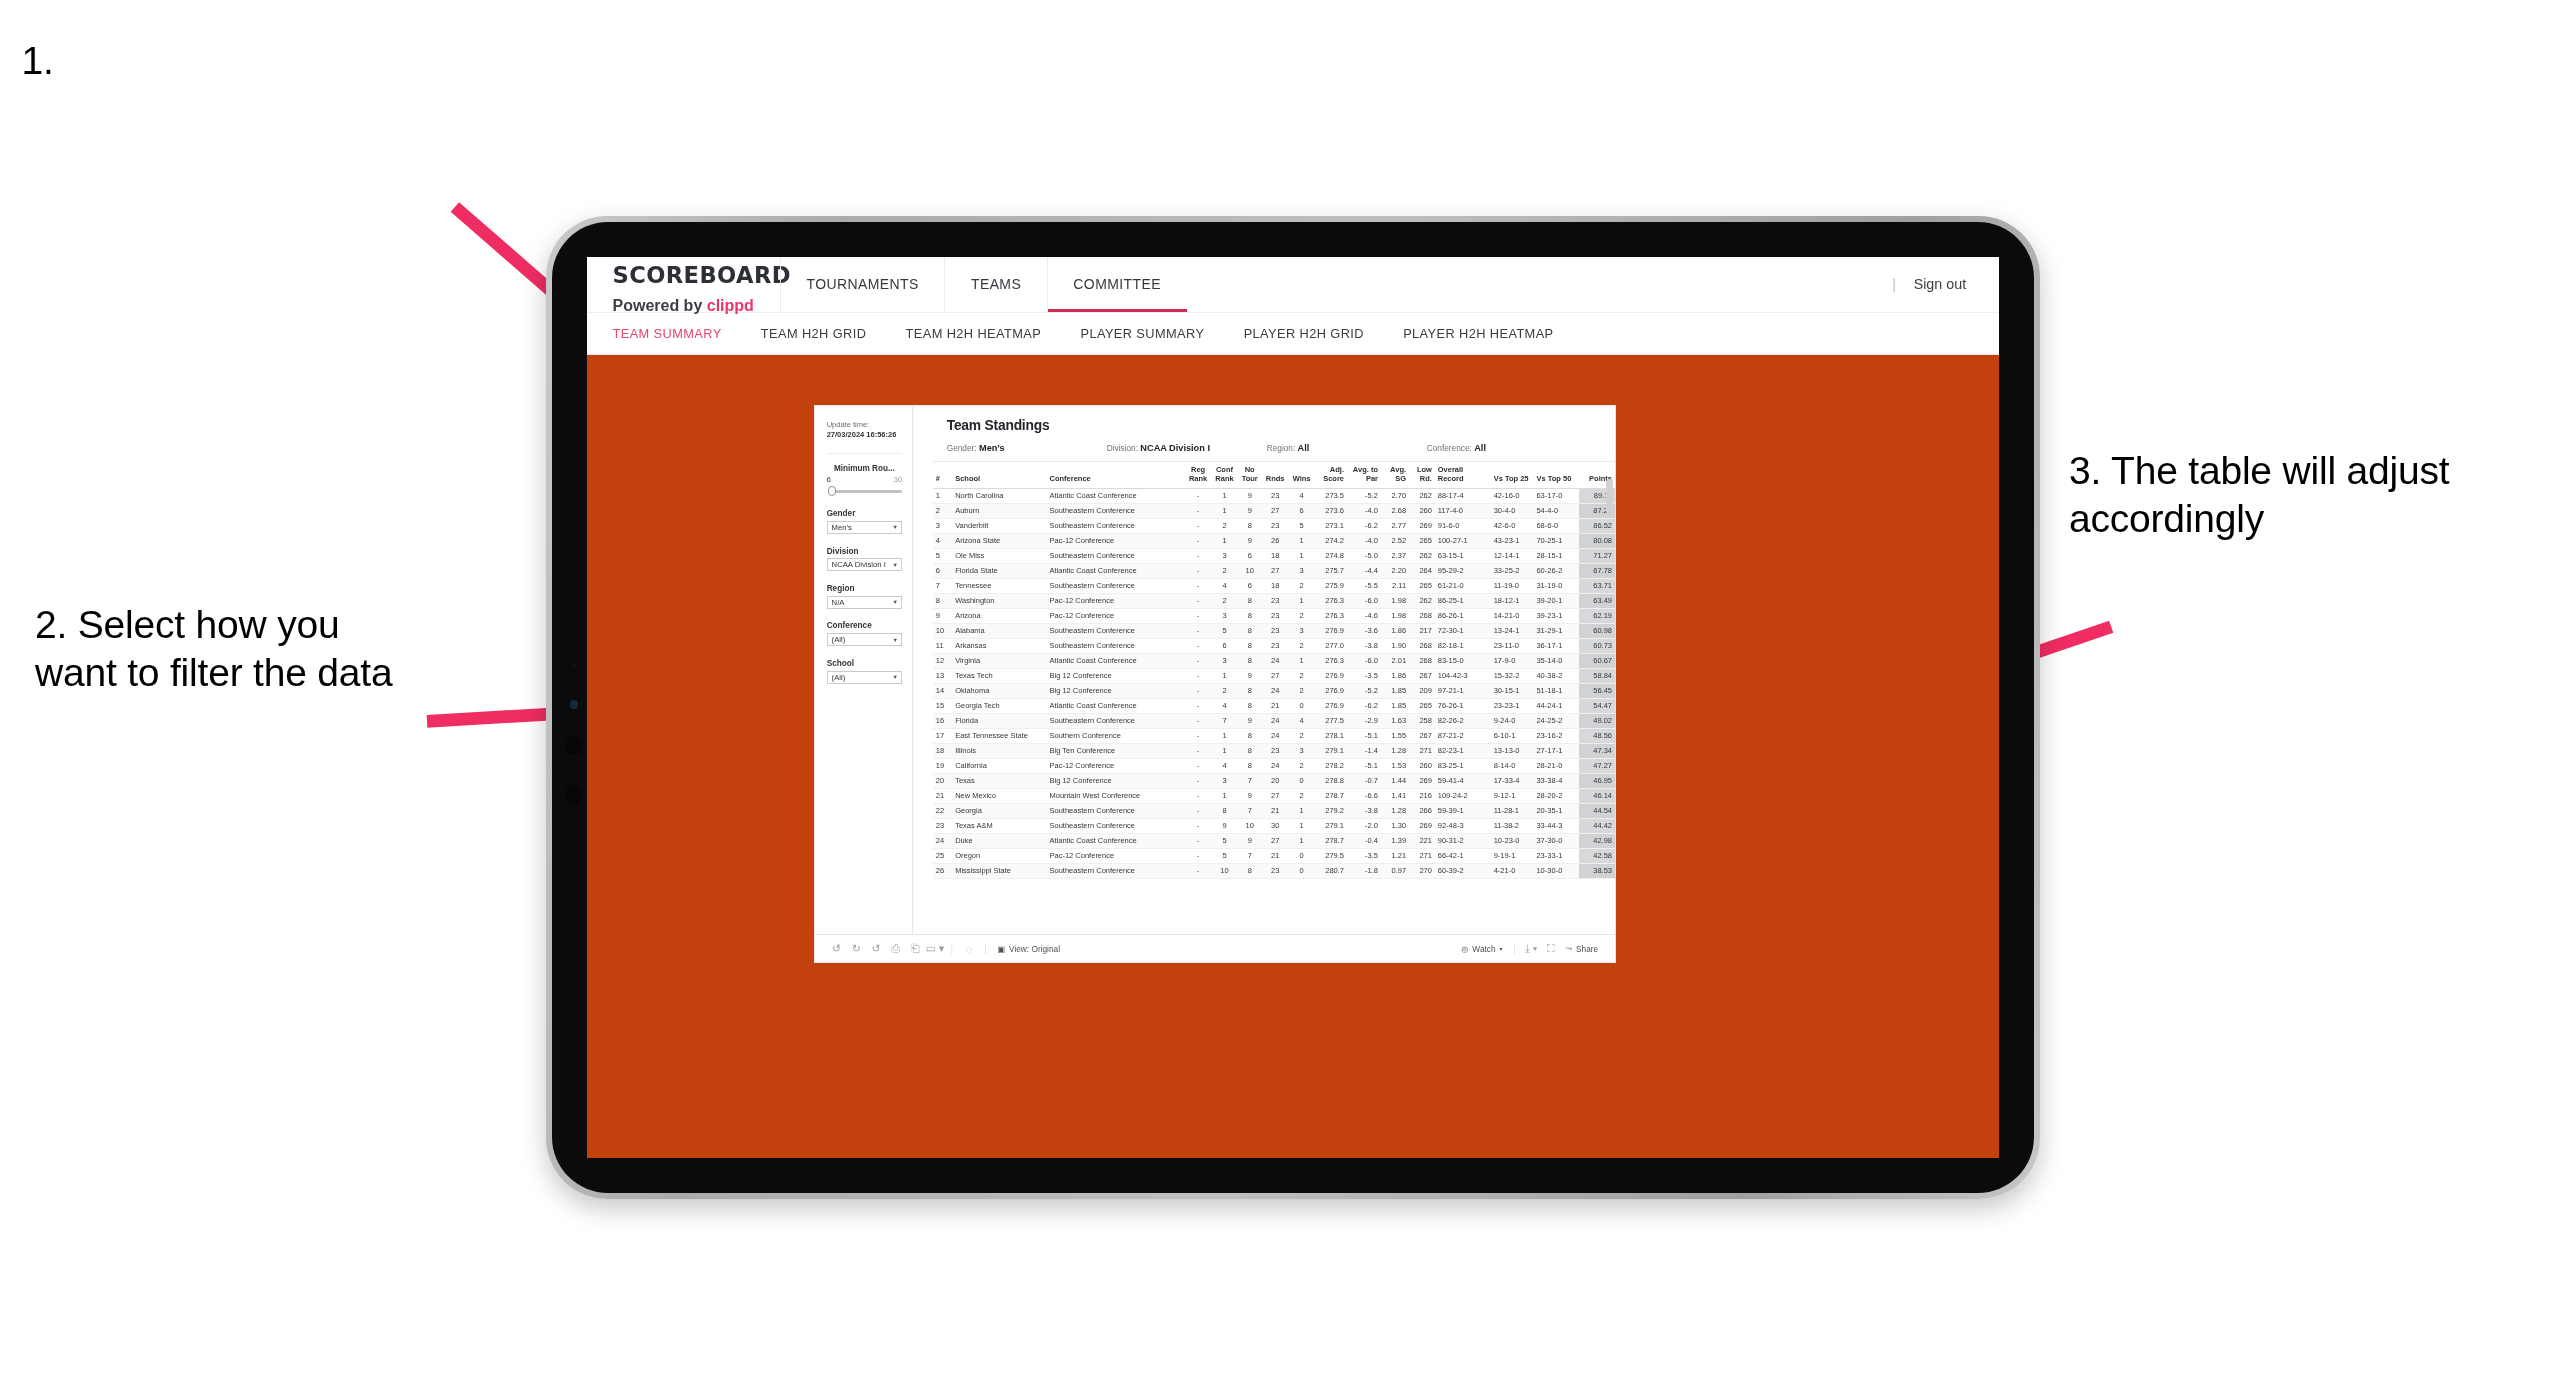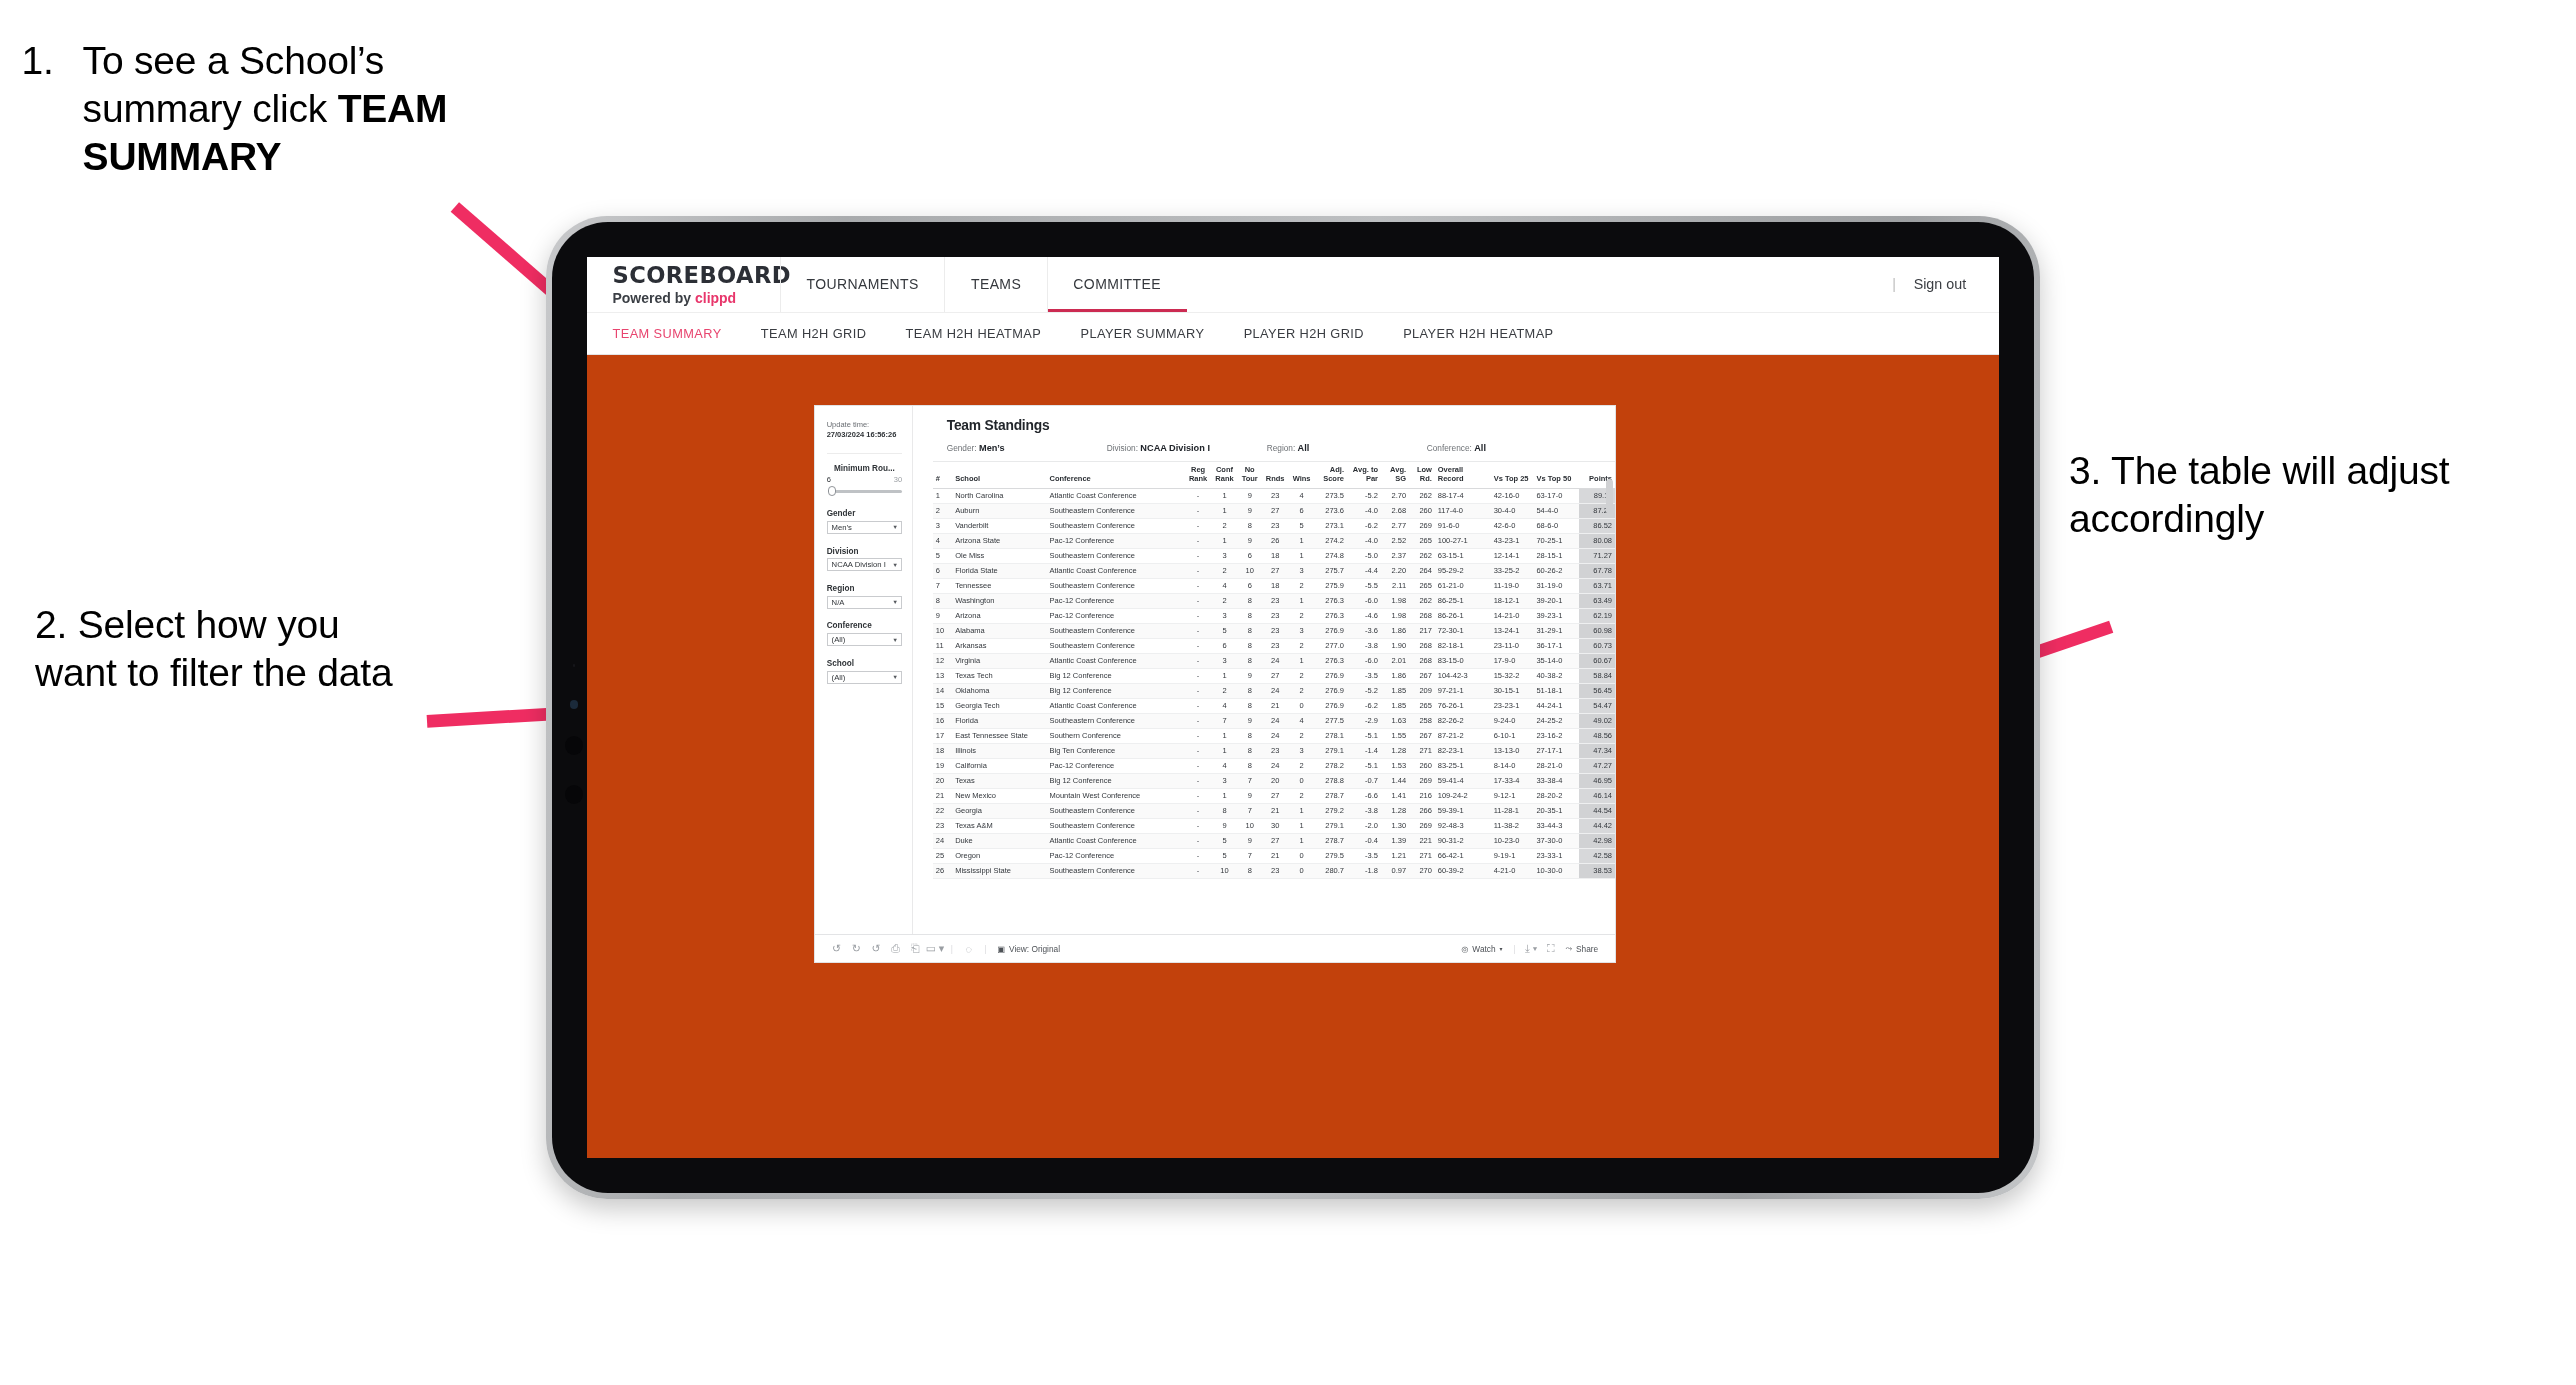--- a/index.html
+++ b/index.html
@@ -68,21 +68,21 @@
     display: flex; align-items: stretch;
     flex: 0 0 auto;
     position: relative;
   }
   #brand { padding: 6.9px 0 0 25.6px; width: 193px; }
   #brand .logo {
     font-family: "DejaVu Sans", sans-serif;
     font-weight: 700; font-size: 22.6px; letter-spacing: 0.4px;
     color: #2c2f36; line-height: 1;
   }
-  #brand .sub { font-size: 14px; color: #3b3f45; margin-top: 4px; font-weight:600;}
+  #brand .sub { font-size: 16px; color: #3b3f45; margin-top: 11px; font-weight:600;}
   #brand .sub .pink { color: #e8366b; font-weight: 700; }
   .topnav-tabs { display: flex; align-items: stretch; }
   .topnav-tab {
     display: flex; align-items: center; justify-content:center;
     padding: 0 25.6px; font-size: 14px; color: #35383d;
     letter-spacing: 0.4px; position: relative; cursor: pointer;
     border-left: 1px solid #ececec;
   }
   .topnav-tab.active::after {
     content: ""; position: absolute; left: 0; right: 0; bottom: 0;
@@ -188,24 +188,20 @@
   #viz-toolbar .tb-item { display:flex; align-items:center; gap:3.9px; cursor:pointer; padding: 0 4.9px;}
   #viz-toolbar .spacer { flex: 1 1 auto; }
 </style>
 </head>
 <body>
 
 <div id="stage">
 
   <div class="annot" id="annot-1">
     <span class="num">1.</span>
-    <span class="body">
-      <span>To see a School’s</span><br>
-      <span>summary click </span><b>TEAM SUMMARY</b>
-    </span>
   </div>
 
   <div class="annot" id="annot-2">2. Select how you want to filter the data</div>
 
   <div class="annot" id="annot-3">3. The table will adjust accordingly</div>
 
   <svg class="arrow" id="arrow-1" style="left:447px; top:197px;" width="226" height="187" viewBox="0 0 230 190">
     <defs>
       <marker id="ah1" markerWidth="7" markerHeight="7" refX="2.2" refY="3.5" orient="auto">
         <path d="M0,0 L7,3.5 L0,7 Z" fill="#ef2d62"></path>

